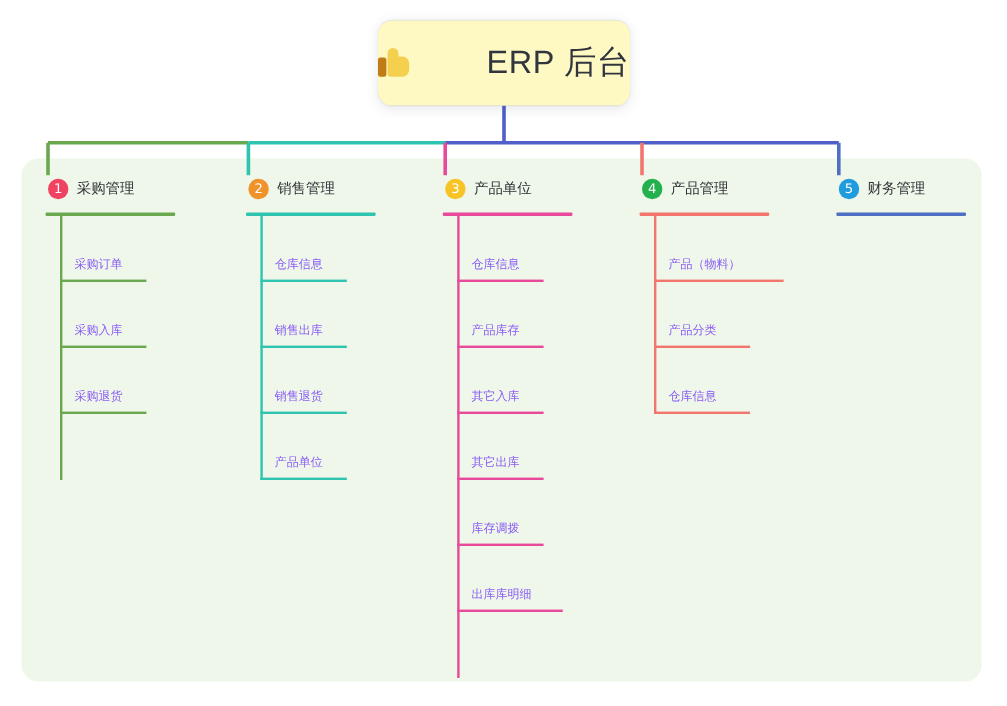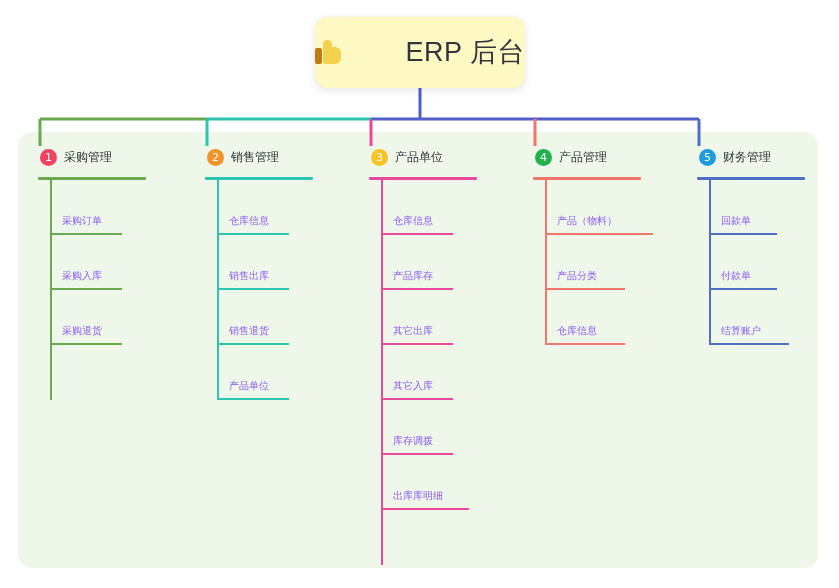--- a/index.html
+++ b/index.html
@@ -257,25 +257,25 @@
           <div class="spine" style="background: rgb(232, 73, 154); height: 385px;"></div>
           <div class="leaf">
             <span class="leaf-label">仓库信息</span>
             <div class="leaf-rule" style="width: 72px; background: rgb(232, 73, 154);"></div>
           </div>
           <div class="leaf">
             <span class="leaf-label">产品库存</span>
             <div class="leaf-rule" style="width: 72px; background: rgb(232, 73, 154);"></div>
           </div>
           <div class="leaf">
+            <span class="leaf-label">其它入库</span>
+            <div class="leaf-rule" style="width: 72px; background: rgb(232, 73, 154);"></div>
+          </div>
+          <div class="leaf">
             <span class="leaf-label">其它出库</span>
-            <div class="leaf-rule" style="width: 72px; background: rgb(232, 73, 154);"></div>
-          </div>
-          <div class="leaf">
-            <span class="leaf-label">其它入库</span>
             <div class="leaf-rule" style="width: 72px; background: rgb(232, 73, 154);"></div>
           </div>
           <div class="leaf">
             <span class="leaf-label">库存调拨</span>
             <div class="leaf-rule" style="width: 72px; background: rgb(232, 73, 154);"></div>
           </div>
           <div class="leaf">
             <span class="leaf-label">出库库明细</span>
             <div class="leaf-rule" style="width: 88px; background: rgb(232, 73, 154);"></div>
           </div>
@@ -302,31 +302,16 @@
             <div class="leaf-rule" style="width: 80px; background: rgb(242, 118, 110);"></div>
           </div>
         </div>
       </div>
       <div class="column" style="left: 697px;">
         <div class="col-head">
           <span class="badge" style="background: rgb(31, 156, 221);">5</span>
           <span class="col-title">财务管理</span>
         </div>
         <div class="col-rule" style="width: 108px; background: rgb(79, 111, 196);"></div>
-        <div class="leaf-list">
-          <div class="spine" style="background: rgb(79, 111, 196); height: 165px;"></div>
-          <div class="leaf">
-            <span class="leaf-label">回款单</span>
-            <div class="leaf-rule" style="width: 68px; background: rgb(79, 111, 196);"></div>
-          </div>
-          <div class="leaf">
-            <span class="leaf-label">付款单</span>
-            <div class="leaf-rule" style="width: 68px; background: rgb(79, 111, 196);"></div>
-          </div>
-          <div class="leaf">
-            <span class="leaf-label">结算账户</span>
-            <div class="leaf-rule" style="width: 80px; background: rgb(79, 111, 196);"></div>
-          </div>
-        </div>
       </div>
     </div>
 
 </div>
 
 </body></html>

